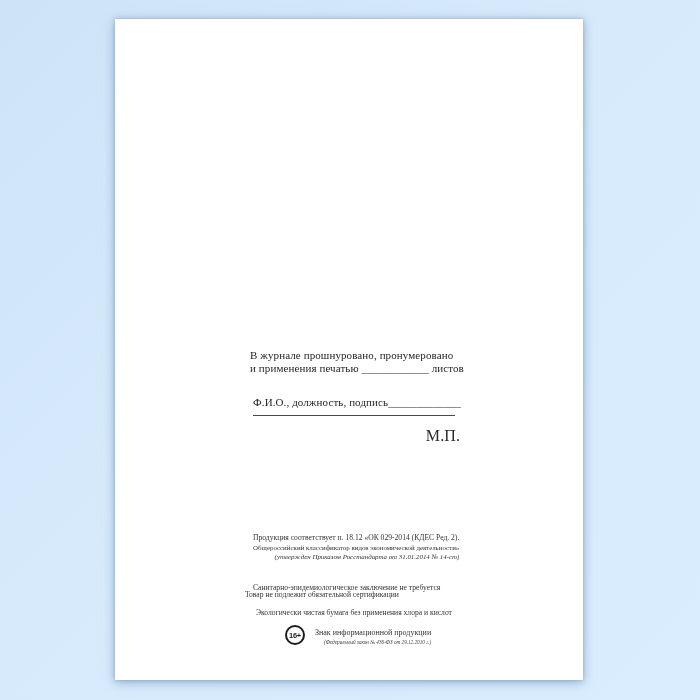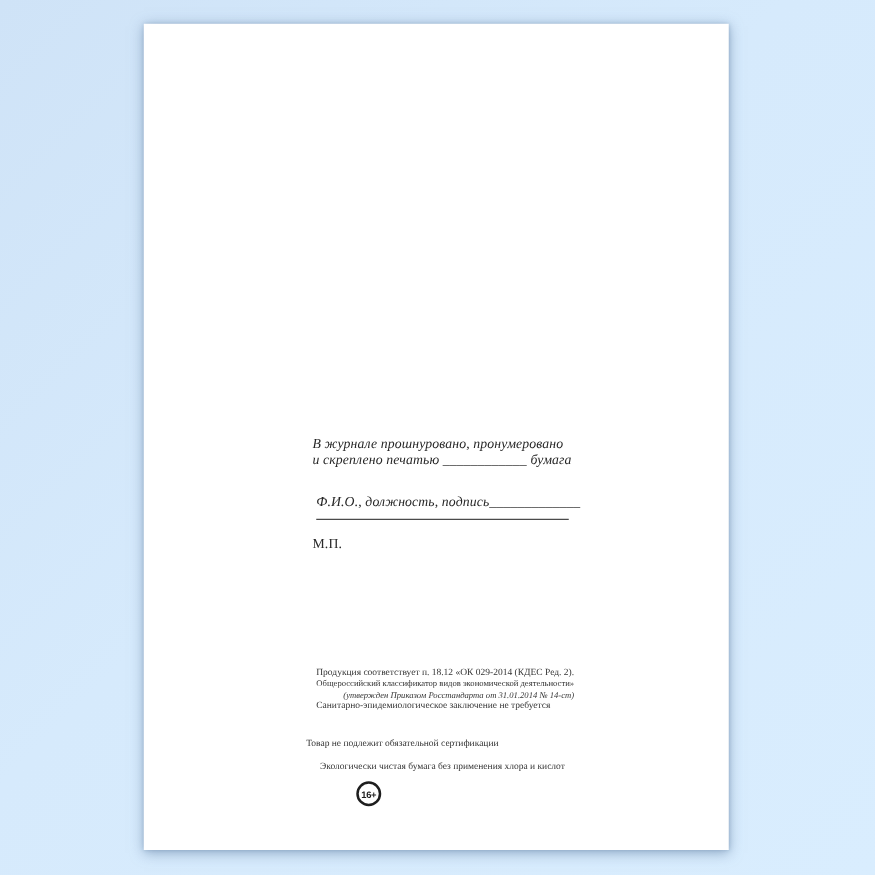--- a/index.html
+++ b/index.html
@@ -16,37 +16,37 @@
     background: #ffffff;
     box-shadow: 0 2px 10px rgba(104, 135, 171, 0.65), 0 0 3px rgba(104,135,171,0.4);
     color: #222222;
   }
   
   .binding-note {
     position: absolute; left: 135px; top: 330px; width: 212px;
     font-size: 11px; line-height: 13.4px; color: #262626;
     letter-spacing: 0.1px;
   }
-  .binding-note .line { white-space: nowrap; font-style: italic; }
+  .binding-note .line { white-space: nowrap; }
   .binding-note .line-indent { padding-left: 3px; margin-top: 20px; }
   .sig-rule {
     margin-top: 6px; margin-left: 3px; width: 202px; height: 0;
     border-top: 1.3px solid #4a4a4a;
   }
   .stamp {
-    margin-top: 13px; text-align: left; padding-right: 2px;
-    font-size: 11px; color: #2a2a2a;
+    margin-top: 13px; text-align: right; padding-right: 2px;
+    font-size: 16px; color: #2a2a2a;
   }
   
   .footer-par { position: absolute; color: #333333; white-space: nowrap; text-align: right; }
   .f-product { left: 138px; top: 514px; line-height: 9.6px; }
   .f-product .l1 { font-size: 7.6px; }
   .f-product .l2 { font-size: 6.9px; }
   .f-product .l3 { font-size: 6.9px; font-style: italic; }
-  .f-sanitary { left: 138px; top: 540px; font-size: 7.6px; }
+  .f-sanitary { left: 138px; top: 564px; font-size: 7.6px; }
   .f-cert     { left: 130px; top: 571px; font-size: 7.6px; }
   .f-eco      { left: 141px; top: 589px; font-size: 7.6px; }
   .f-badge    { left: 140px; top: 606px; display: flex; align-items: flex-start; padding-left: 30px; }
   .badge-circle {
     width: 16px; height: 16px; border: 2px solid #1e1e1e; border-radius: 50%;
     display: flex; align-items: center; justify-content: center;
     font-family: "Liberation Sans", sans-serif;
     font-size: 7.5px; font-weight: bold; letter-spacing: -0.3px; color: #1e1e1e;
     flex: 0 0 auto;
   }
@@ -55,36 +55,40 @@
   .badge-law { font-size: 5.2px; font-style: italic; margin-top: 1.5px; color: #3a3a3a; }
 </style>
 </head>
 <body>
 
 <div class="stage" style="background: linear-gradient(135deg, rgb(207, 227, 247) 0%, rgb(214, 234, 252) 45%, rgb(217, 237, 254) 100%);">
   <div class="paper" style="background: rgb(255, 255, 255); color: rgb(34, 34, 34);">
 
     <div class="binding-note">
       <div class="line">В журнале прошнуровано, пронумеровано</div>
-      <div class="line">и скреплено печатью ____________ бумага</div>
+      <div class="line">и применения печатью ____________ листов</div>
       <div class="line line-indent">Ф.И.О., должность, подпись_____________</div>
       <div class="sig-rule"></div>
       <div class="stamp">М.П.</div>
     </div>
 
     <div class="footer-par f-product">
       <div class="l1">Продукция соответствует п. 18.12 «ОК 029-2014 (КДЕС Ред. 2).</div>
       <div class="l2">Общероссийский классификатор видов экономической деятельности»</div>
       <div class="l3">(утвержден Приказом Росстандарта от 31.01.2014 № 14-ст)</div>
     </div>
 
     <div class="footer-par f-sanitary">Санитарно-эпидемиологическое заключение не требуется</div>
 
     <div class="footer-par f-cert">Товар не подлежит обязательной сертификации</div>
 
     <div class="footer-par f-eco">Экологически чистая бумага без применения хлора и кислот</div>
 
     <div class="footer-par f-badge">
       <div class="badge-circle">16+</div>
+      <div class="badge-text">
+        <div class="badge-title">Знак информационной продукции</div>
+        <div class="badge-law">(Федеральный закон № 436-ФЗ от 29.12.2010 г.)</div>
+      </div>
     </div>
 
   </div>
 </div>
 
 </body></html>

